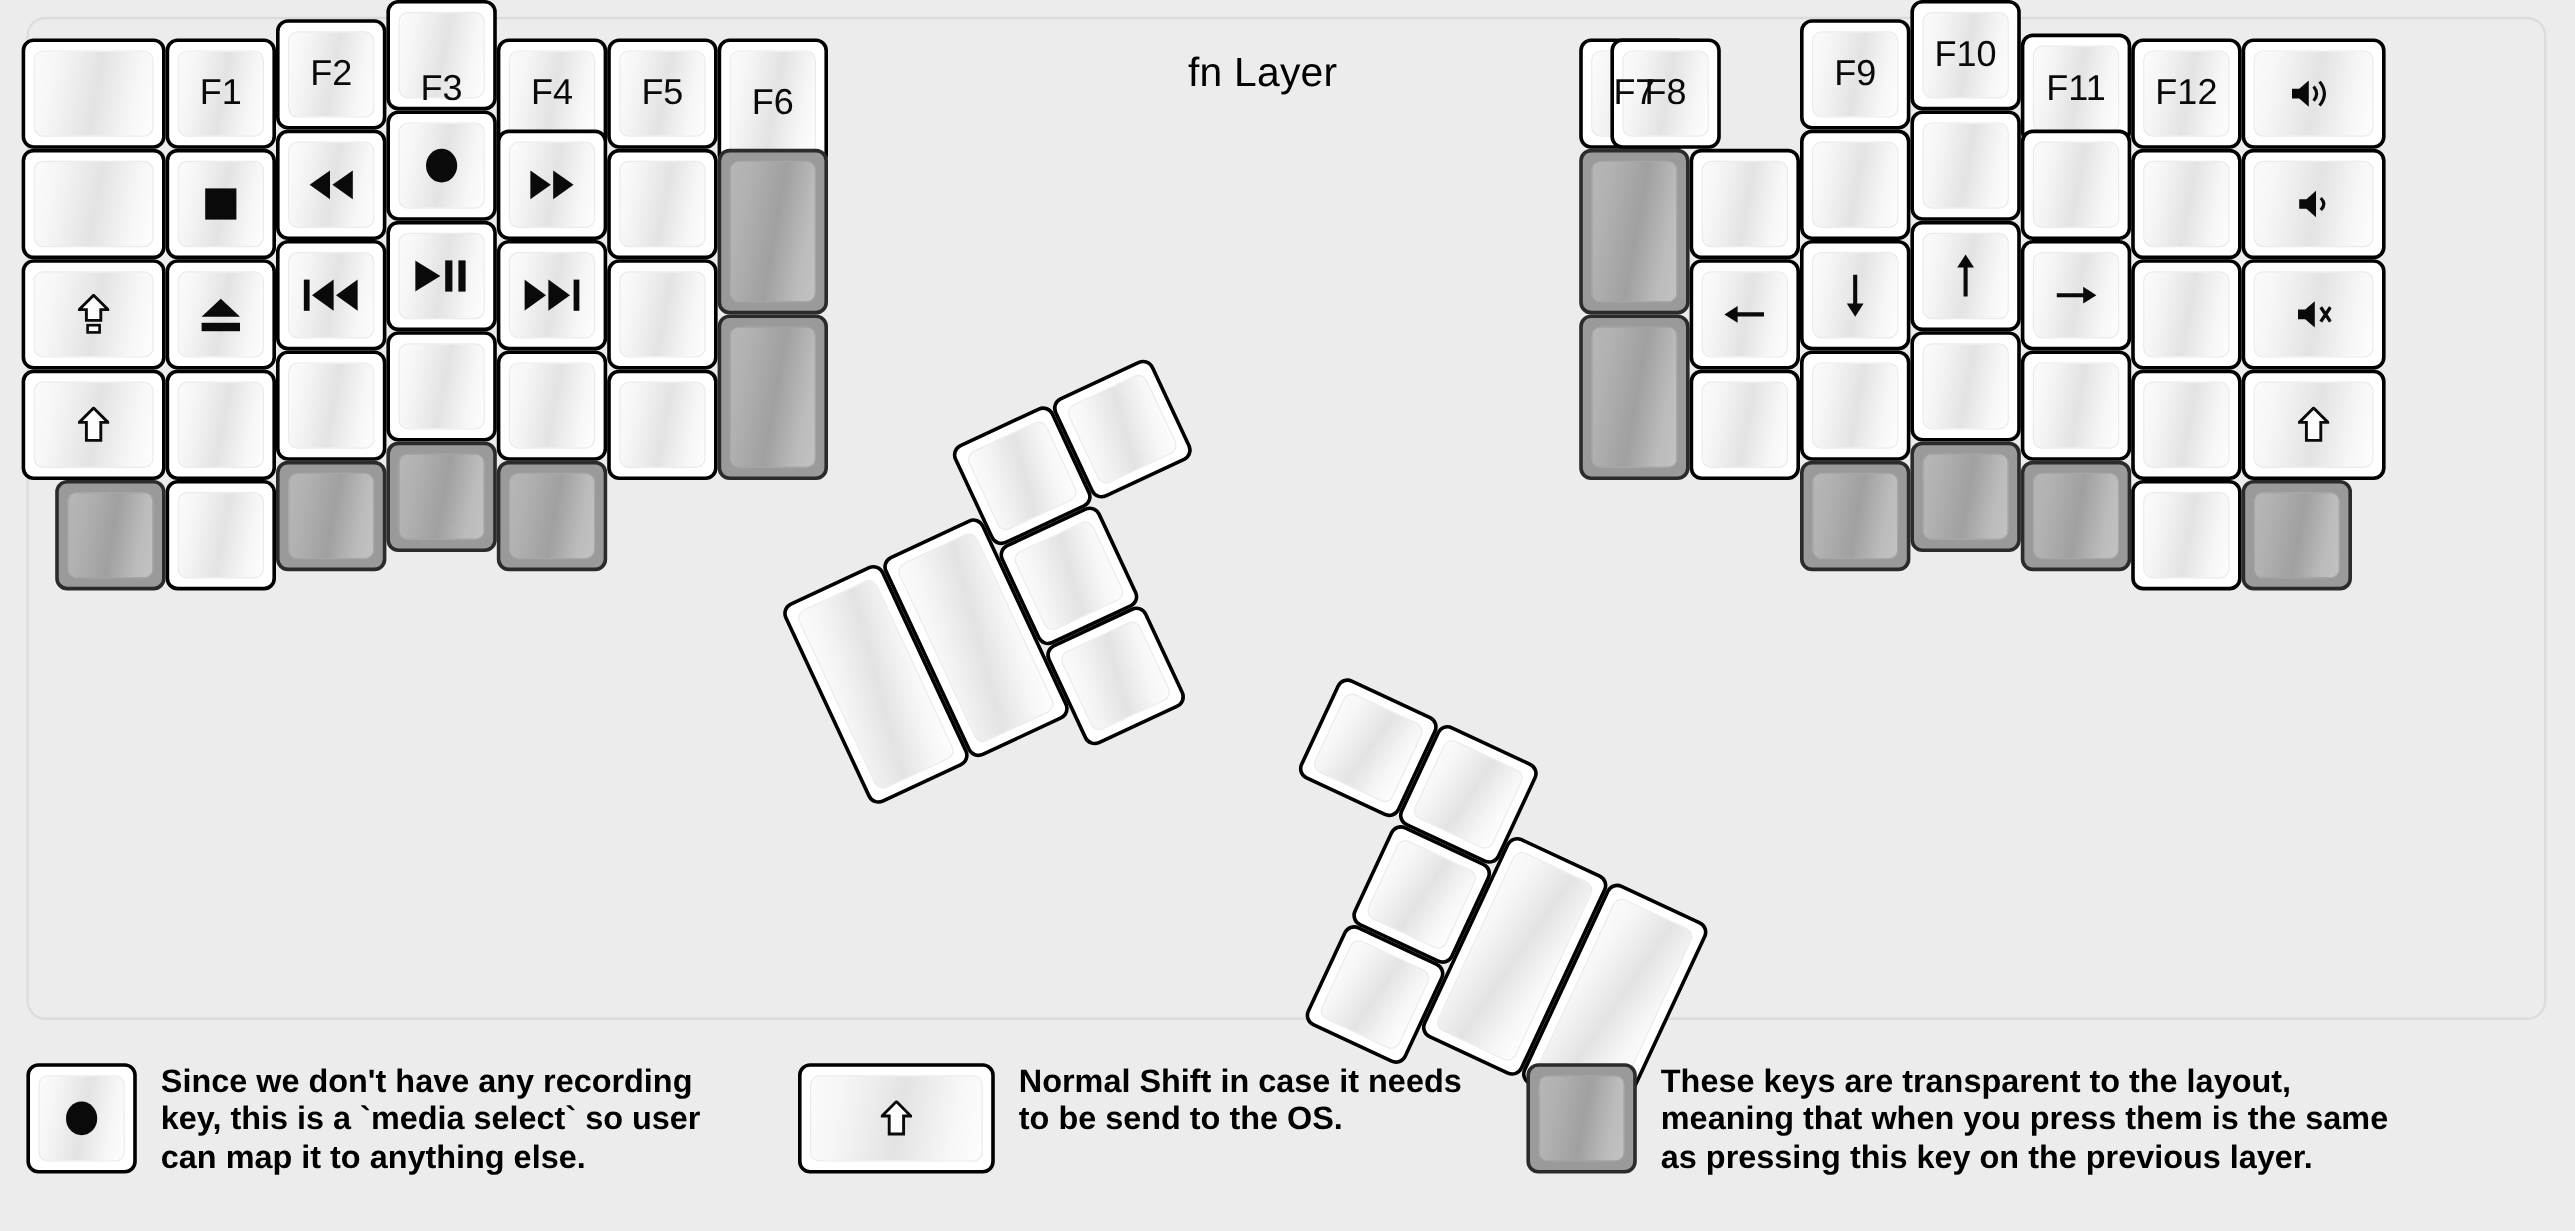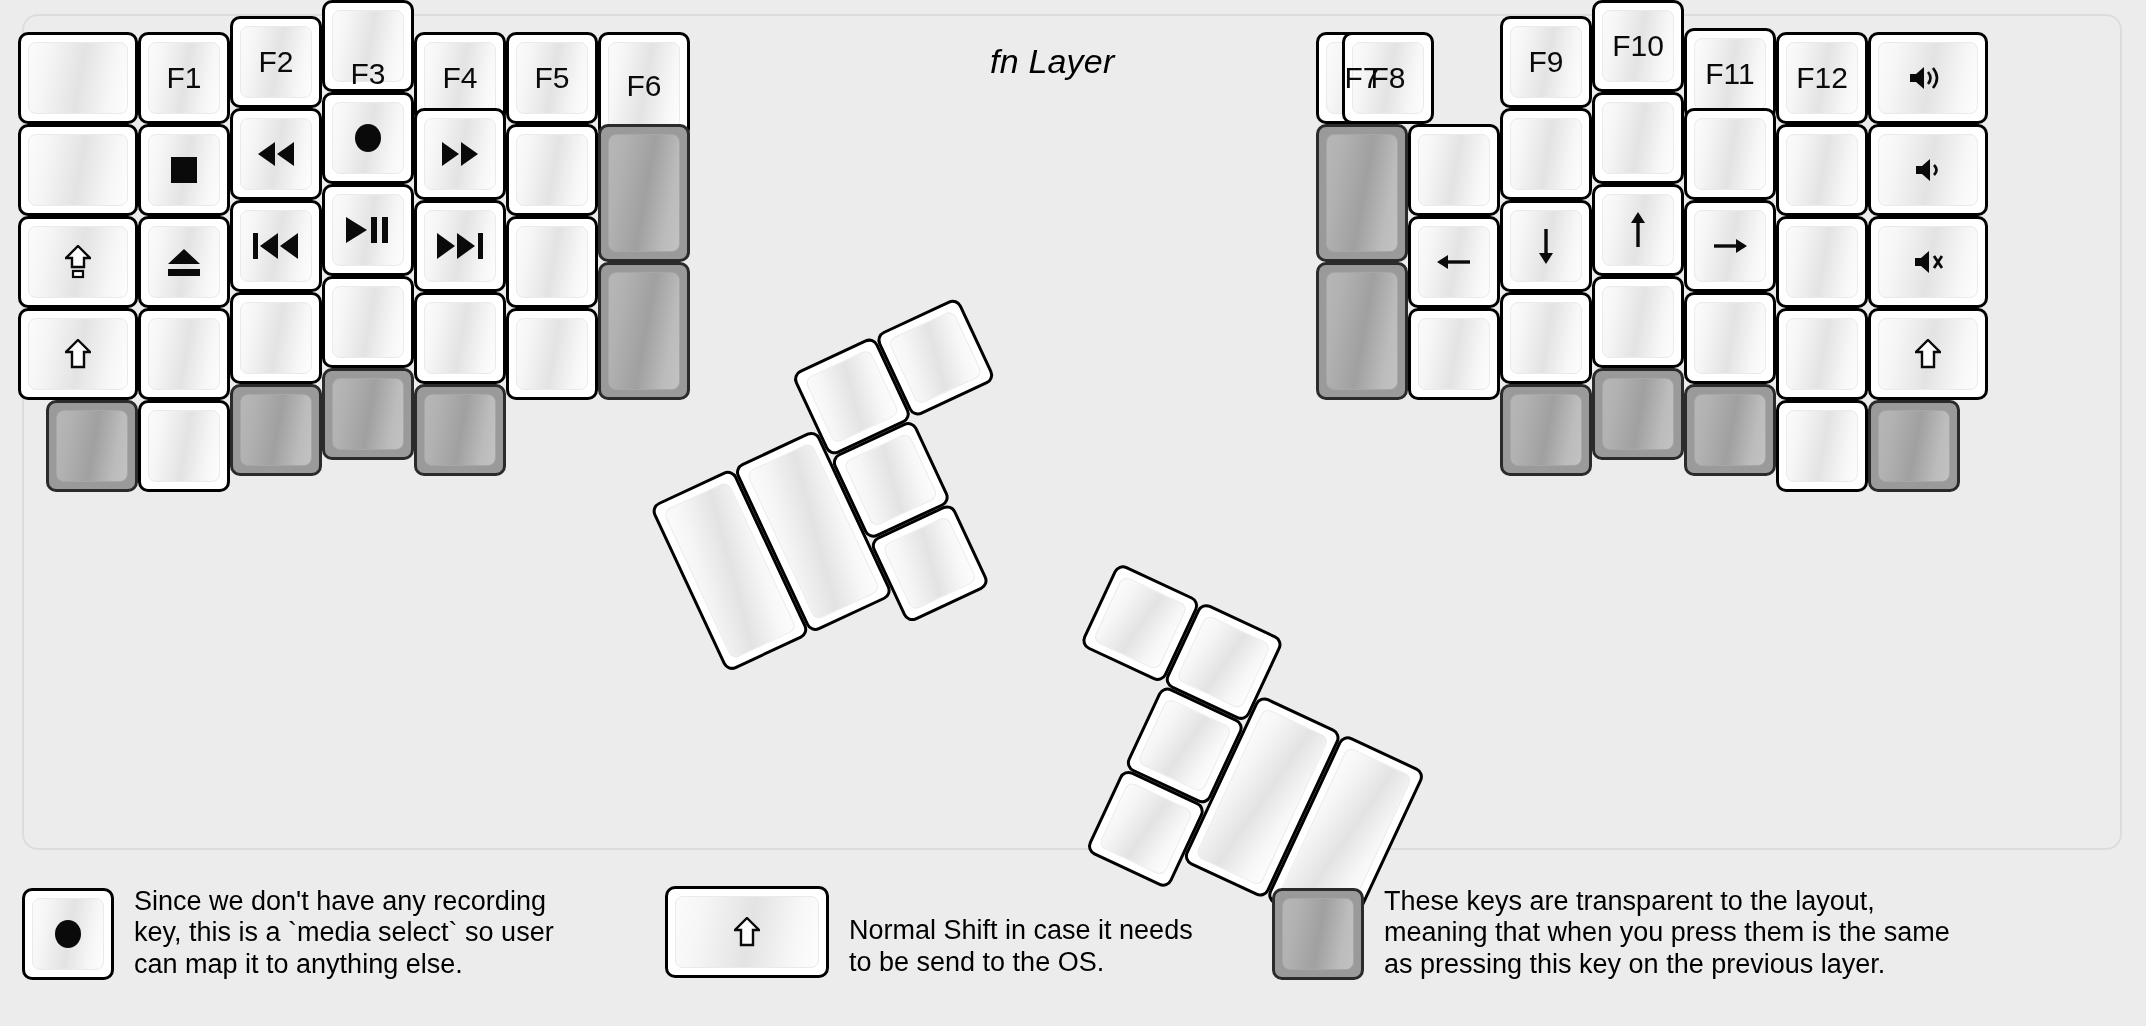--- a/index.html
+++ b/index.html
@@ -20,21 +20,20 @@
     border-radius:16px;
     box-sizing:border-box;
   }
 
   .title{
     position:absolute;
     color:#000;
     font-size:34px;
     letter-spacing:.2px;
     white-space:nowrap;
-    font-style:italic;
   }
 
   
   .key{
     position:absolute;
     box-sizing:border-box;
     border:3px solid #000;
     border-radius:10px;
     background:#ffffff;
     display:flex;align-items:center;justify-content:center;
@@ -58,21 +57,21 @@
     color:#0a0a0a;
     line-height:1;
     white-space:nowrap;
     z-index:2;
     display:flex;align-items:center;justify-content:center;
   }
   .glyph.fkey{font-size:30px;}
   .glyph svg{display:block;}
 
   
-  .legend{position:absolute;left:0;top:0;display:flex;align-items:flex-end;}
+  .legend{position:absolute;left:0;top:0;display:flex;align-items:flex-start;font-weight:bold;}
   .legend .lkey{position:relative;flex:0 0 auto;}
   .legend .ltext{
     margin-left:20px;
     font-size:27px;
     line-height:1.16;
     color:#000;
     white-space:pre-line;
   }
 </style>
 </head>

